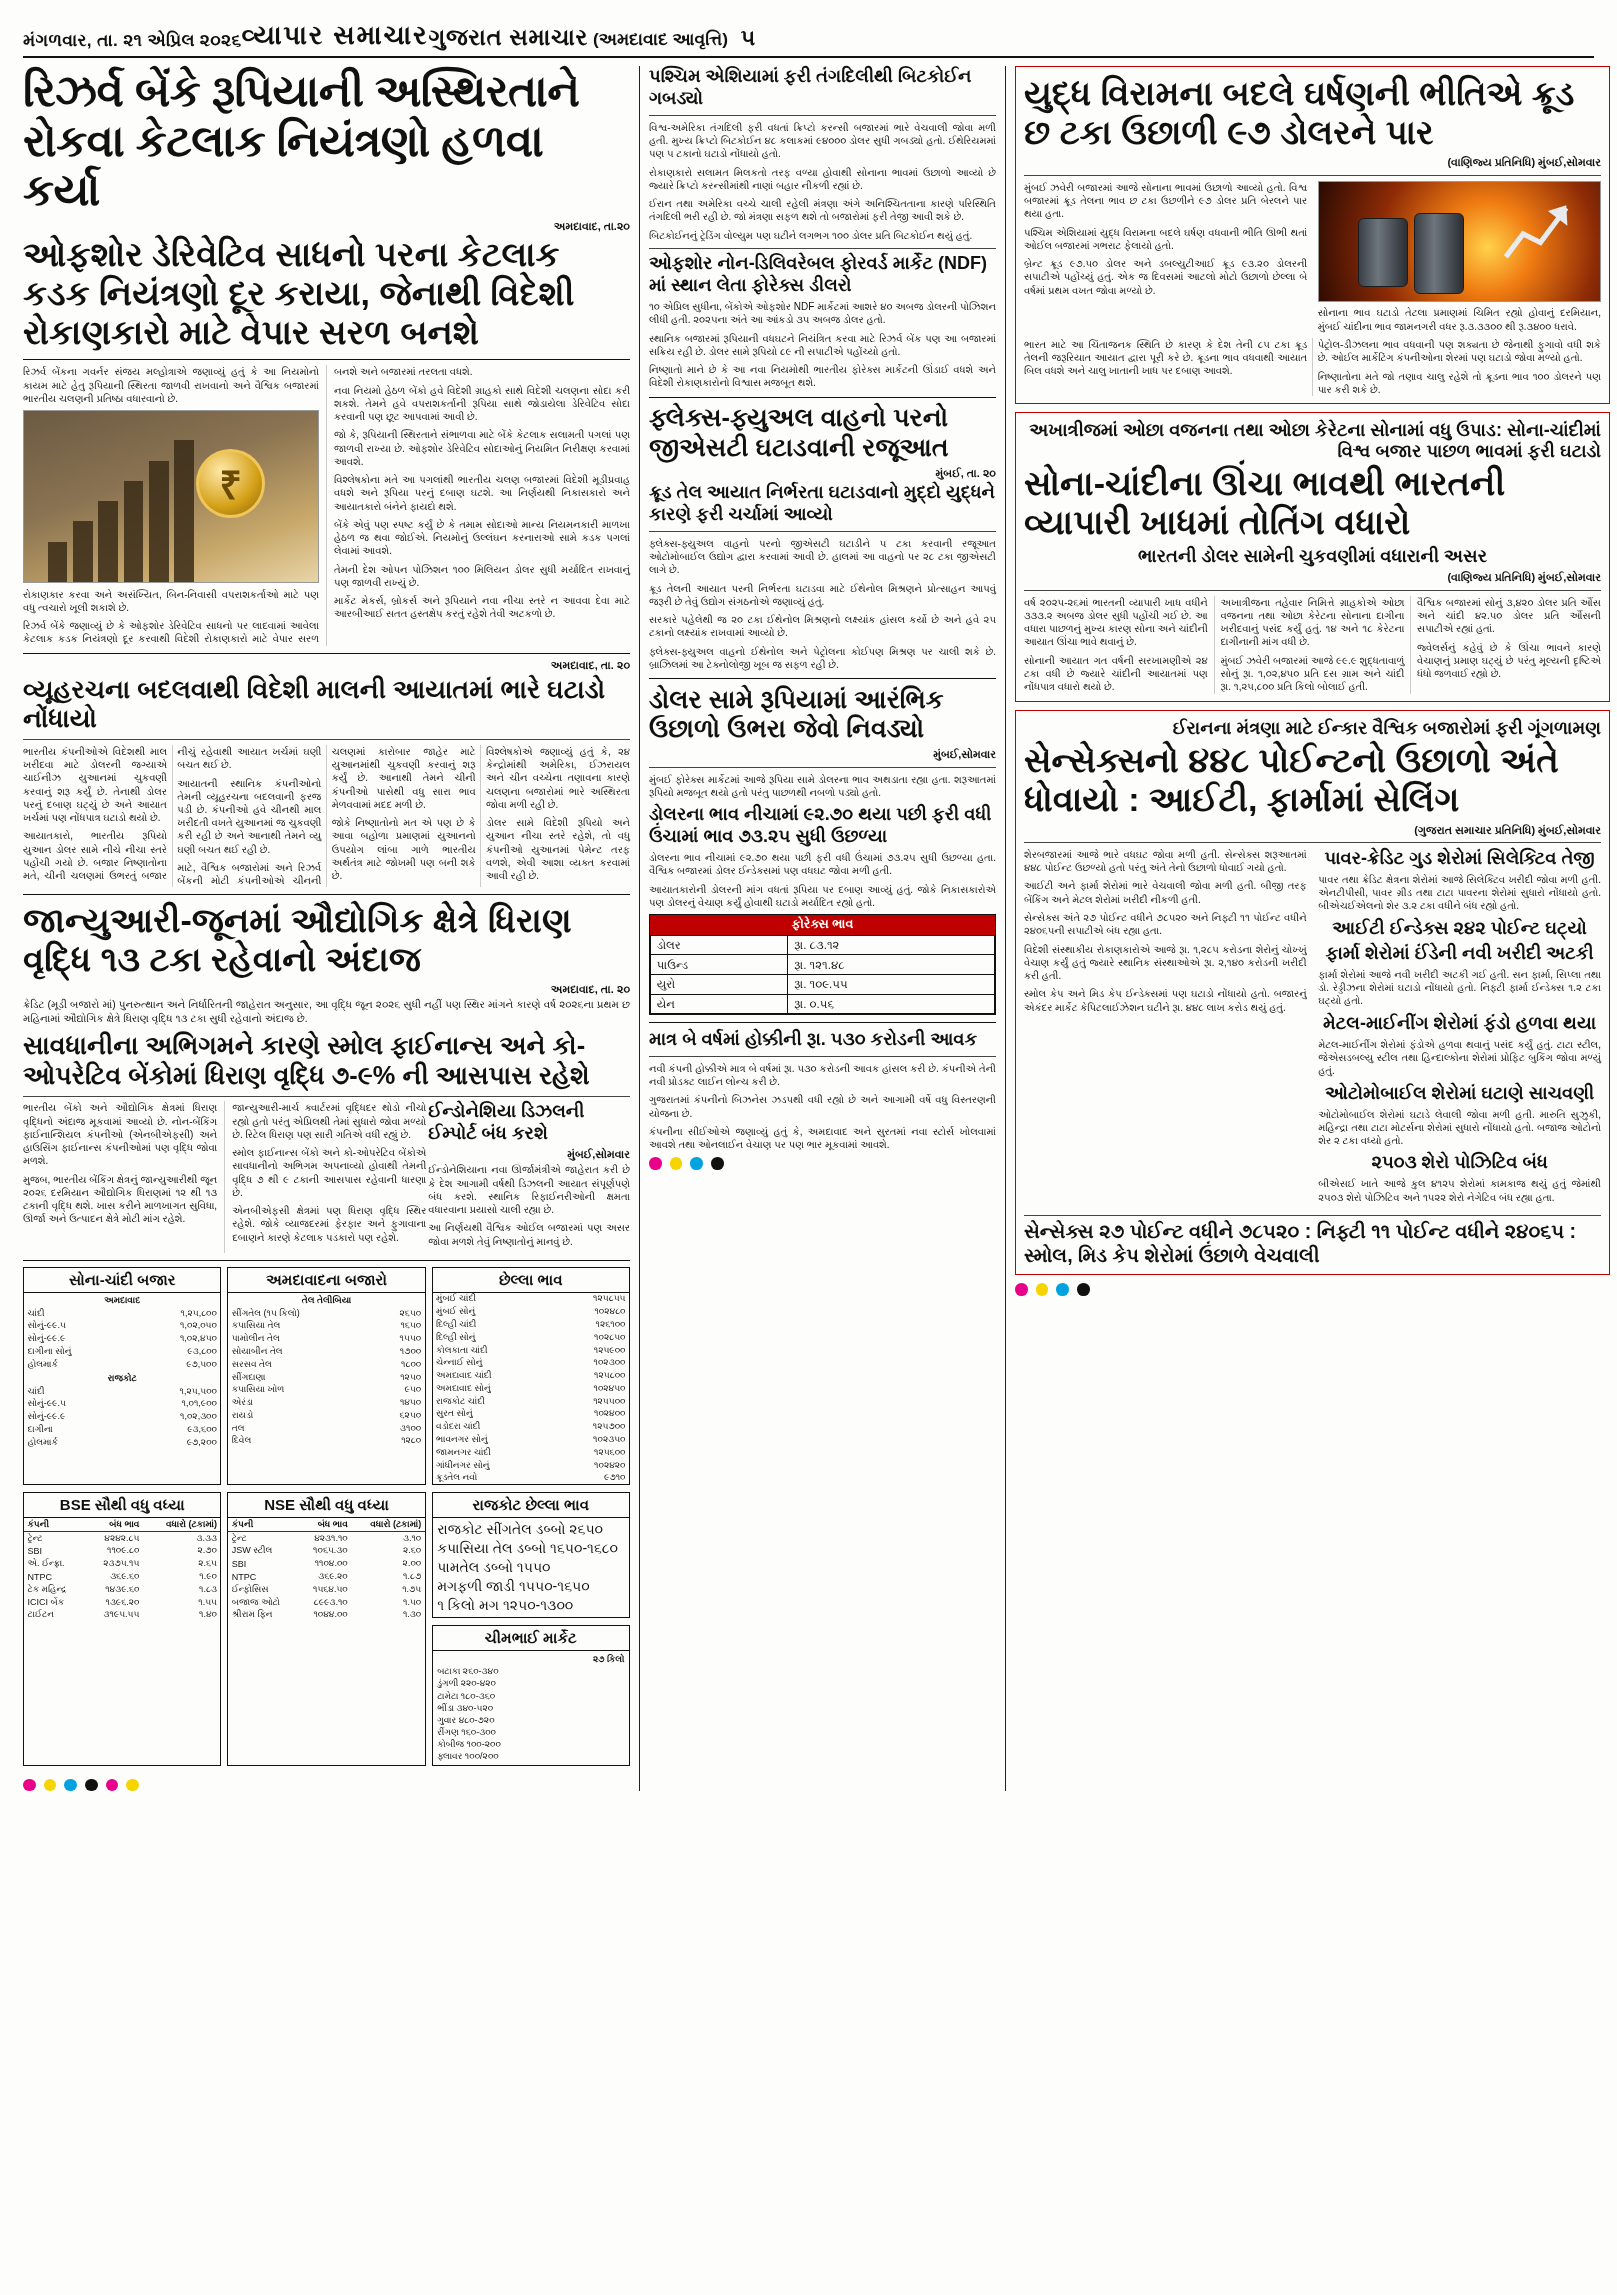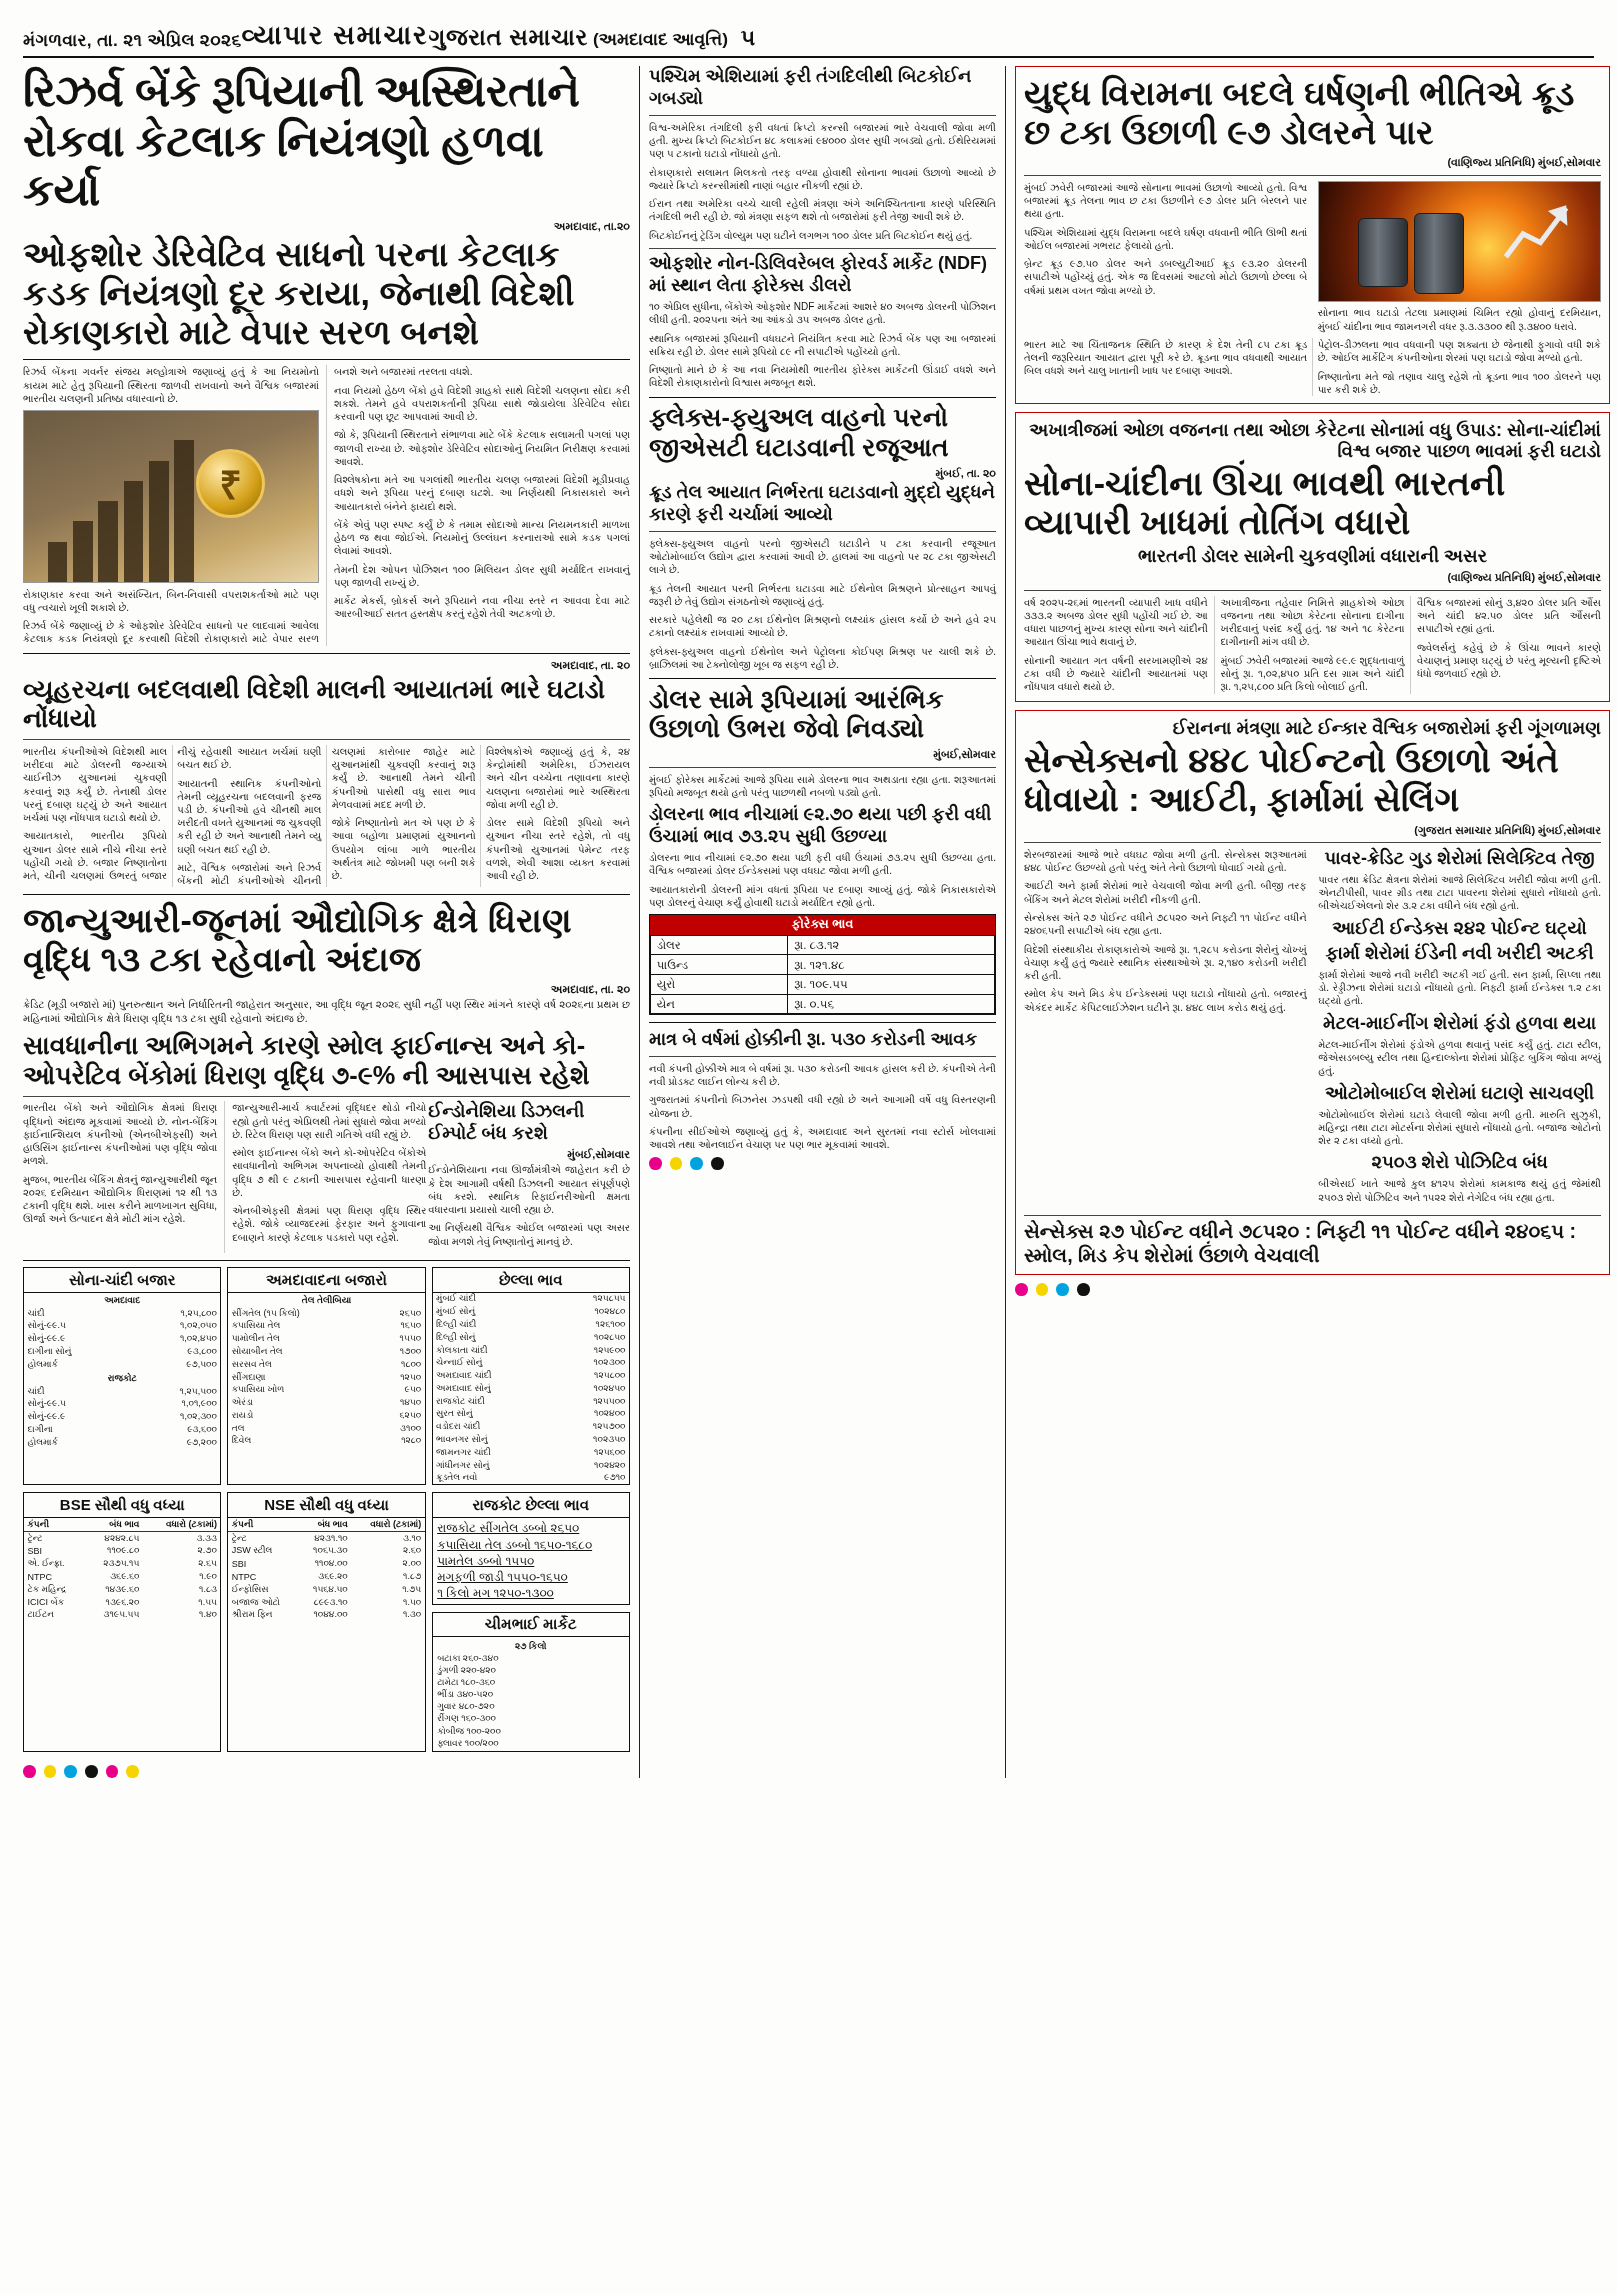--- a/index.html
+++ b/index.html
@@ -132,21 +132,21 @@
   table.data tr.hdr td { font-weight:700; border-bottom:0.6px solid #333; }
   table.data tr.sub td { font-weight:700; text-align:center; padding-top:2.3px; }
 
   .rate-box { border:1.2px solid #111; margin: 4.6px 0 5.8px 0; }
   .rate-box .rb-title { background:#c00000; color:#fff; font-weight:800; font-size:12.7px; text-align:center; padding:2.3px 0; }
   .rate-box table { width:100%; border-collapse:collapse; font-size:11.6px; }
   .rate-box td { border:0.6px solid #111; padding:2.3px 5.8px; }
   .rate-box td.r { text-align:left; }
 
   .center { text-align:center; }
-  .bold { font-weight:800; }
+  .bold { font-weight:800;text-align:right; }
 
   
   .dots { display:flex; gap:8px; align-items:center; margin-top:5.8px; }
   .dots i { width:12.7px;height:12.7px;border-radius:50%;display:block; }
   .mini-grid3 { display:grid; grid-template-columns: 1fr 1fr 1fr; gap:5.8px; }
 
   .kicker { font-size: 18px; font-weight:700; text-align:right; margin-bottom:2.3px; }
 </style>
 </head>
 <body>
@@ -515,21 +515,21 @@
                   <td class="num">૧૦૪૪.૦૦</td>
                   <td class="num">૧.૩૦</td>
                 </tr>
             </tbody>
           </table>
         </div>
 
         <div>
           <div class="tbl-box">
             <div class="tbl-title">રાજકોટ છેલ્લા ભાવ</div>
-            <div style="padding:2.3px 4.6px; font-size:12px; line-height:1.35;text-decoration:underline;">
+            <div style="padding:2.3px 4.6px; font-size:14px; line-height:1.35;">
               <div>રાજકોટ સીંગતેલ ડબ્બો ૨૬૫૦</div>
               <div>કપાસિયા તેલ ડબ્બો ૧૬૫૦-૧૬૮૦</div>
               <div>પામતેલ ડબ્બો ૧૫૫૦</div>
               <div>મગફળી જાડી ૧૫૫૦-૧૬૫૦</div>
               <div>૧ કિલો મગ ૧૨૫૦-૧૩૦૦</div>
             </div>
           </div>
           <div class="tbl-box">
             <div class="tbl-title">ચીમભાઈ માર્કેટ</div>
             <div style="padding:2.3px 4.6px; font-size:9px; line-height:1.35;">

